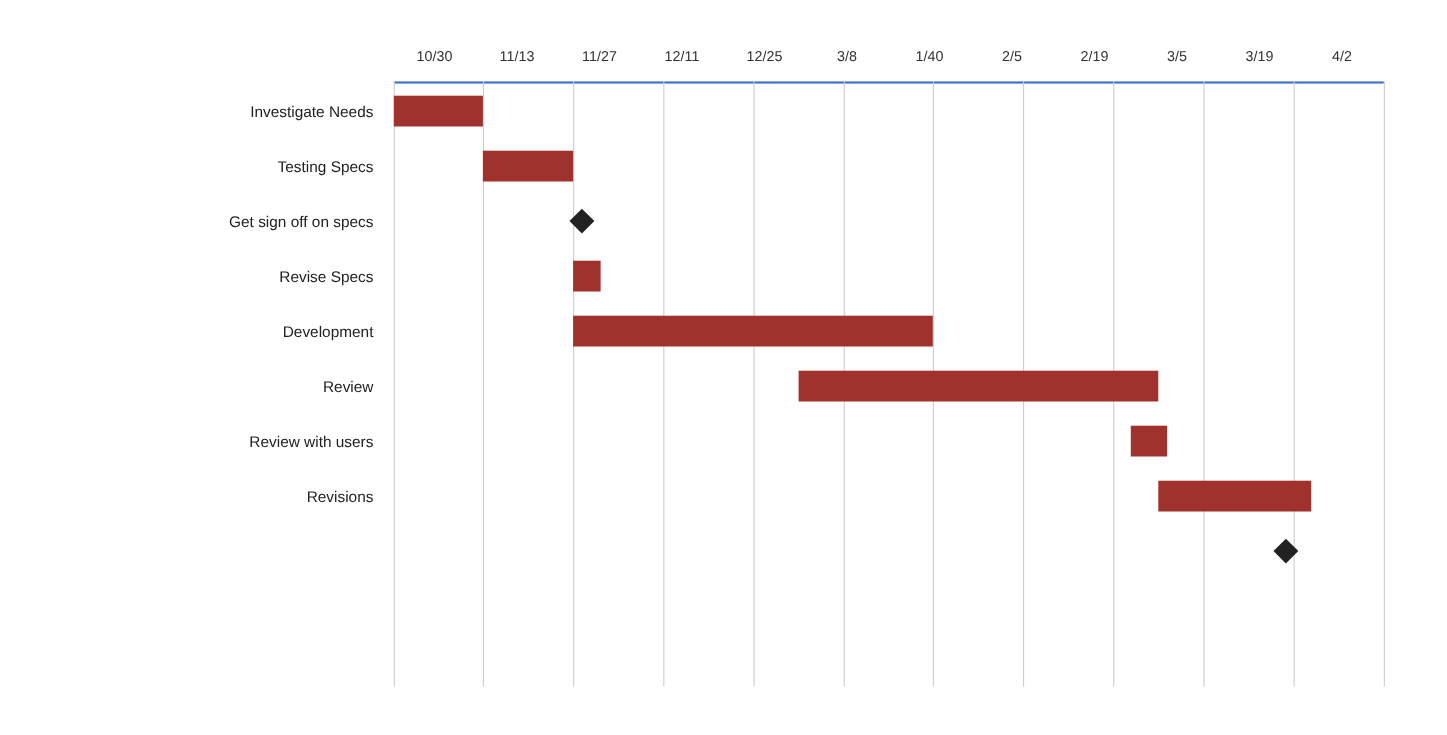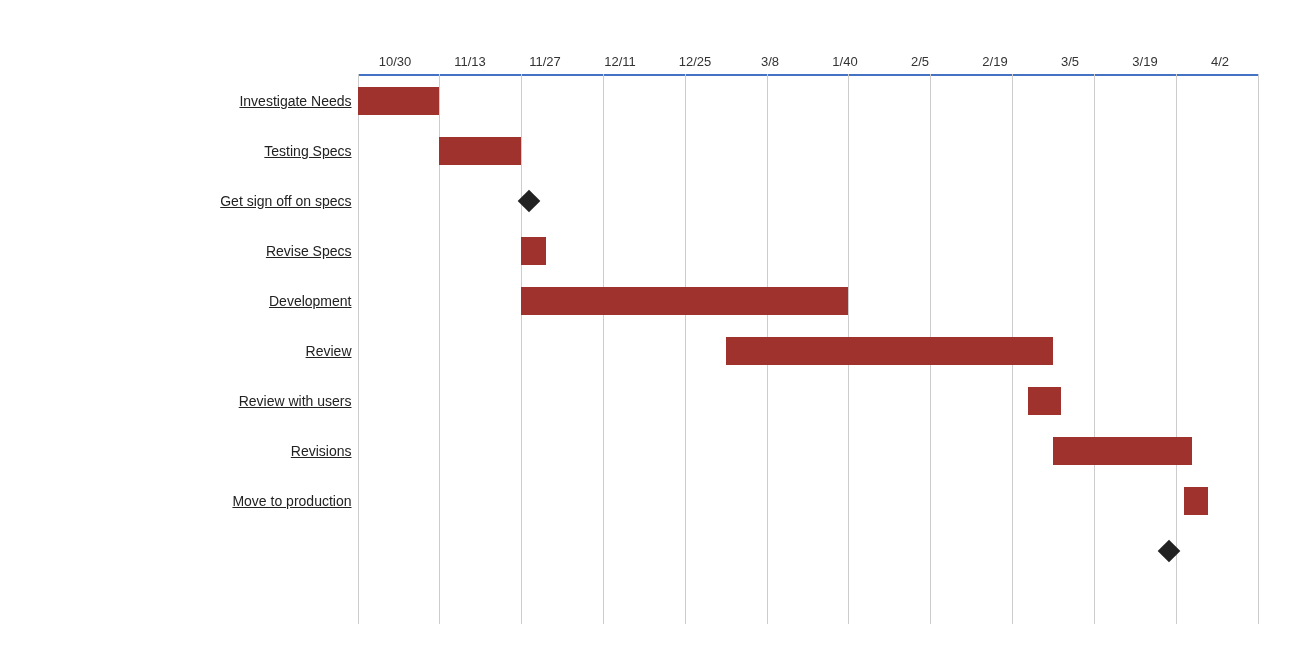--- a/index.html
+++ b/index.html
@@ -33,21 +33,21 @@
       left: 320px;
       right: 20px;
       height: 40px;
       align-items: flex-end;
     }
     .date-label {
       flex: 1;
       text-align: center;
       font-size: 13px;
       color: #333;
-      padding-bottom: 5px;
+      padding-bottom: 16px;
     }
     
     .header-line {
       position: absolute;
       top: 40px;
       left: 320px;
       right: 20px;
       height: 2px;
       background: #4472C4;
     }
@@ -76,25 +76,24 @@
     }
     .task-row {
       display: flex;
       align-items: center;
       height: 50px;
       position: relative;
     }
     .task-label {
       width: 320px;
       text-align: right;
-      padding-right: 6px;
+      padding-right: 18px;
       font-size: 14px;
       color: #222;
       flex-shrink: 0;
-      text-decoration: underline;
     }
     .task-bar-area {
       flex: 1;
       height: 100%;
       position: relative;
     }
     
     .bar {
       position: absolute;
       top: 50%;
@@ -192,25 +191,19 @@
             <div class="bar" style="left: 74.5455%; width: 3.63636%; background: rgb(160, 50, 45);"></div>
           </div>
         </div>
         <div class="task-row">
           <div class="task-label">Revisions</div>
           <div class="task-bar-area">
             <div class="bar" style="left: 77.2727%; width: 15.4545%; background: rgb(160, 50, 45);"></div>
           </div>
         </div>
         <div class="task-row">
-          <div class="task-label">Move to production</div>
-          <div class="task-bar-area">
-            <div class="bar" style="left: 91.8182%; width: 2.72727%; background: rgb(160, 50, 45);"></div>
-          </div>
-        </div>
-        <div class="task-row">
           <div class="task-bar-area">
             <div class="diamond" style="left: calc(92.7273% - 8px); background: rgb(34, 34, 34);"></div>
           </div>
         </div>
       </div>
   </div>
 </div>
 
 </body></html>

